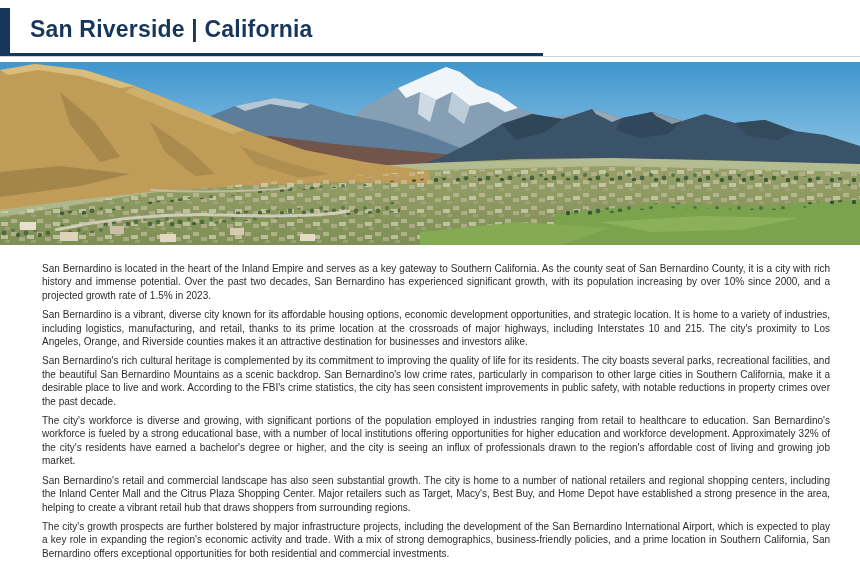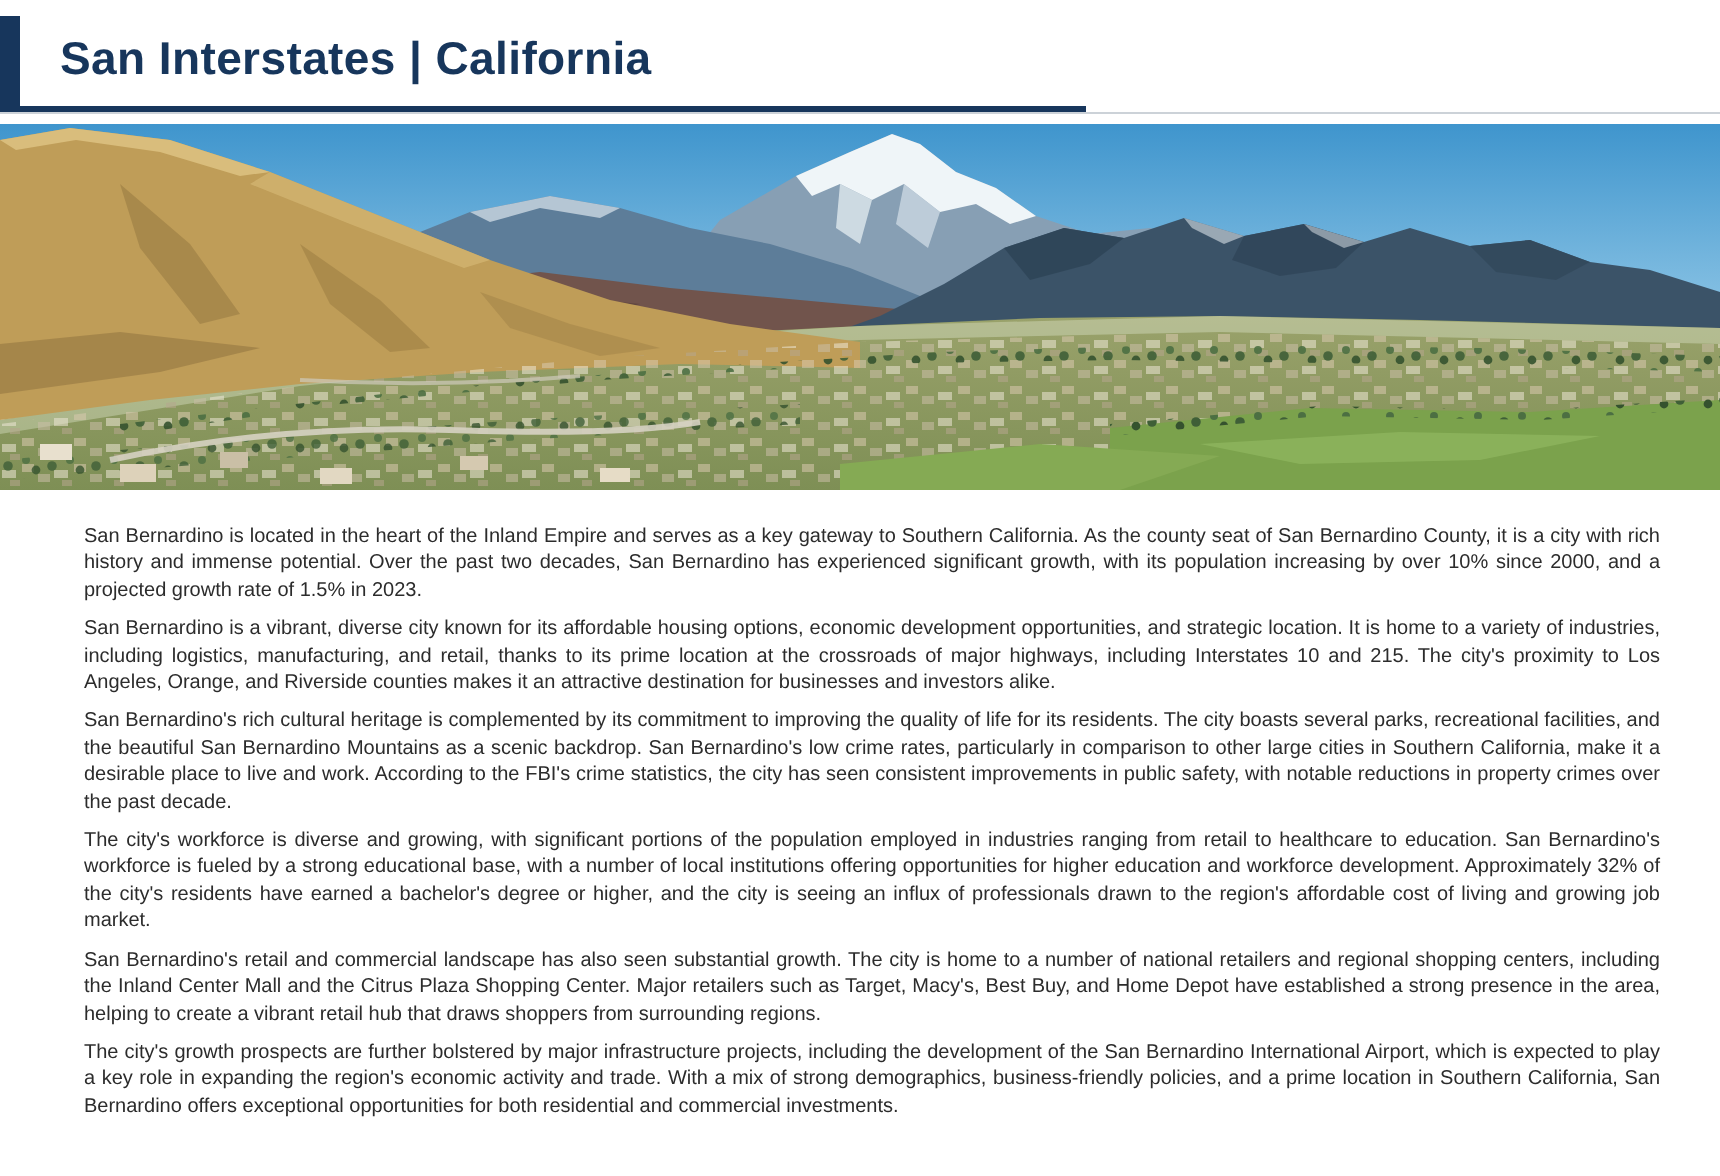--- a/index.html
+++ b/index.html
@@ -24,21 +24,21 @@
     text-align:justify;color:#2c2c2c;
   }
 </style>
 </head>
 <body>
 
 <div class="page">
 
   <header class="header">
     <div class="accent-bar"></div>
-    <h1 class="page-title">San Interstates | California</h1>
+    <h1 class="page-title">San Riverside | California</h1>
     <div class="rule-navy"></div>
     <div class="rule-gray"></div>
   </header>
 
   <figure class="hero">
     <svg viewBox="0 0 860 183" width="860" height="183" preserveAspectRatio="none" role="img">
       <defs>
         <linearGradient id="sky" x1="0" y1="0" x2="0" y2="1">
           <stop offset="0" stop-color="#3f95cd"></stop>
           <stop offset="1" stop-color="#a9d6ee"></stop>

